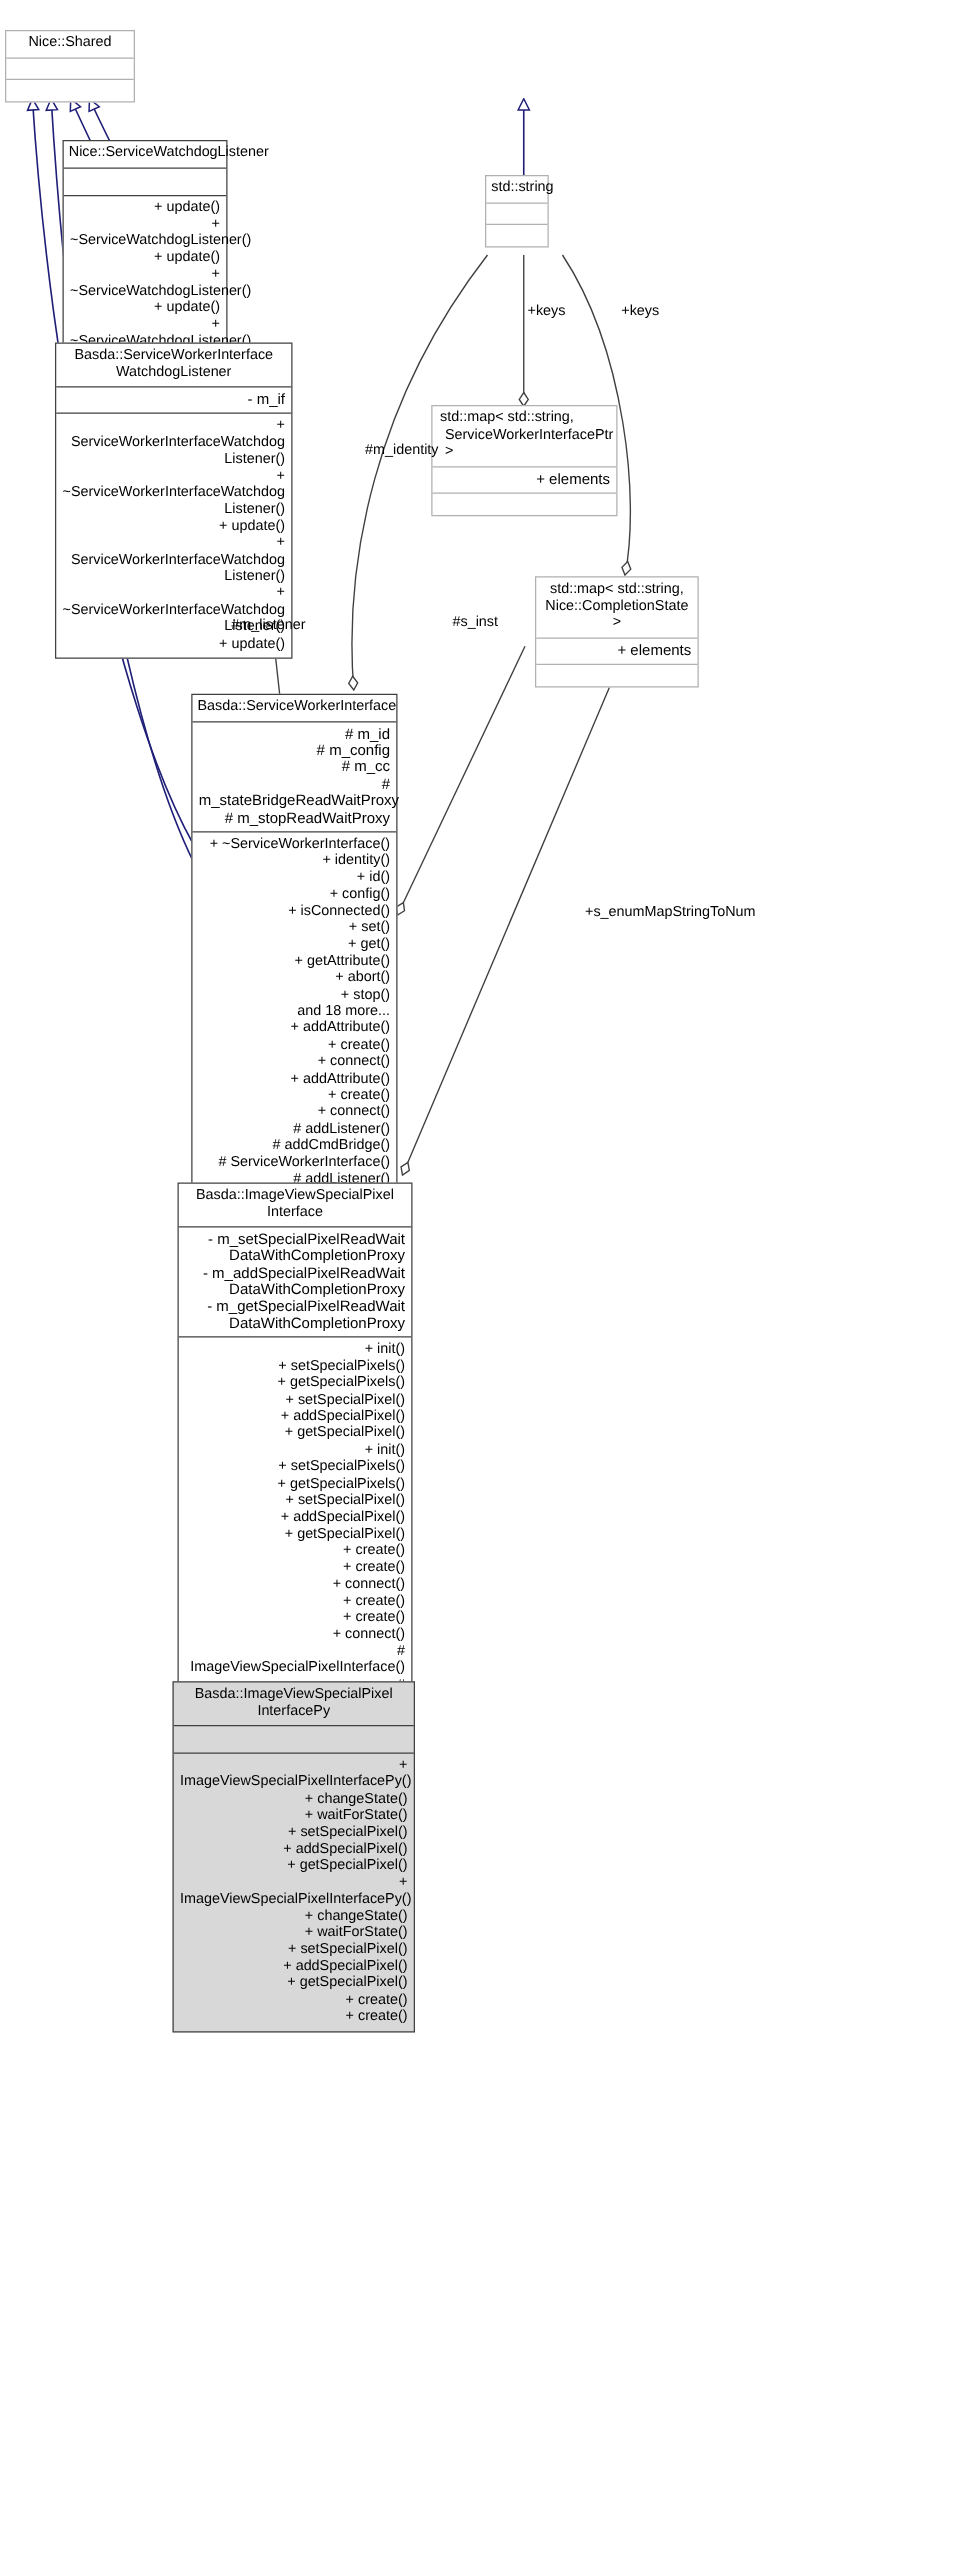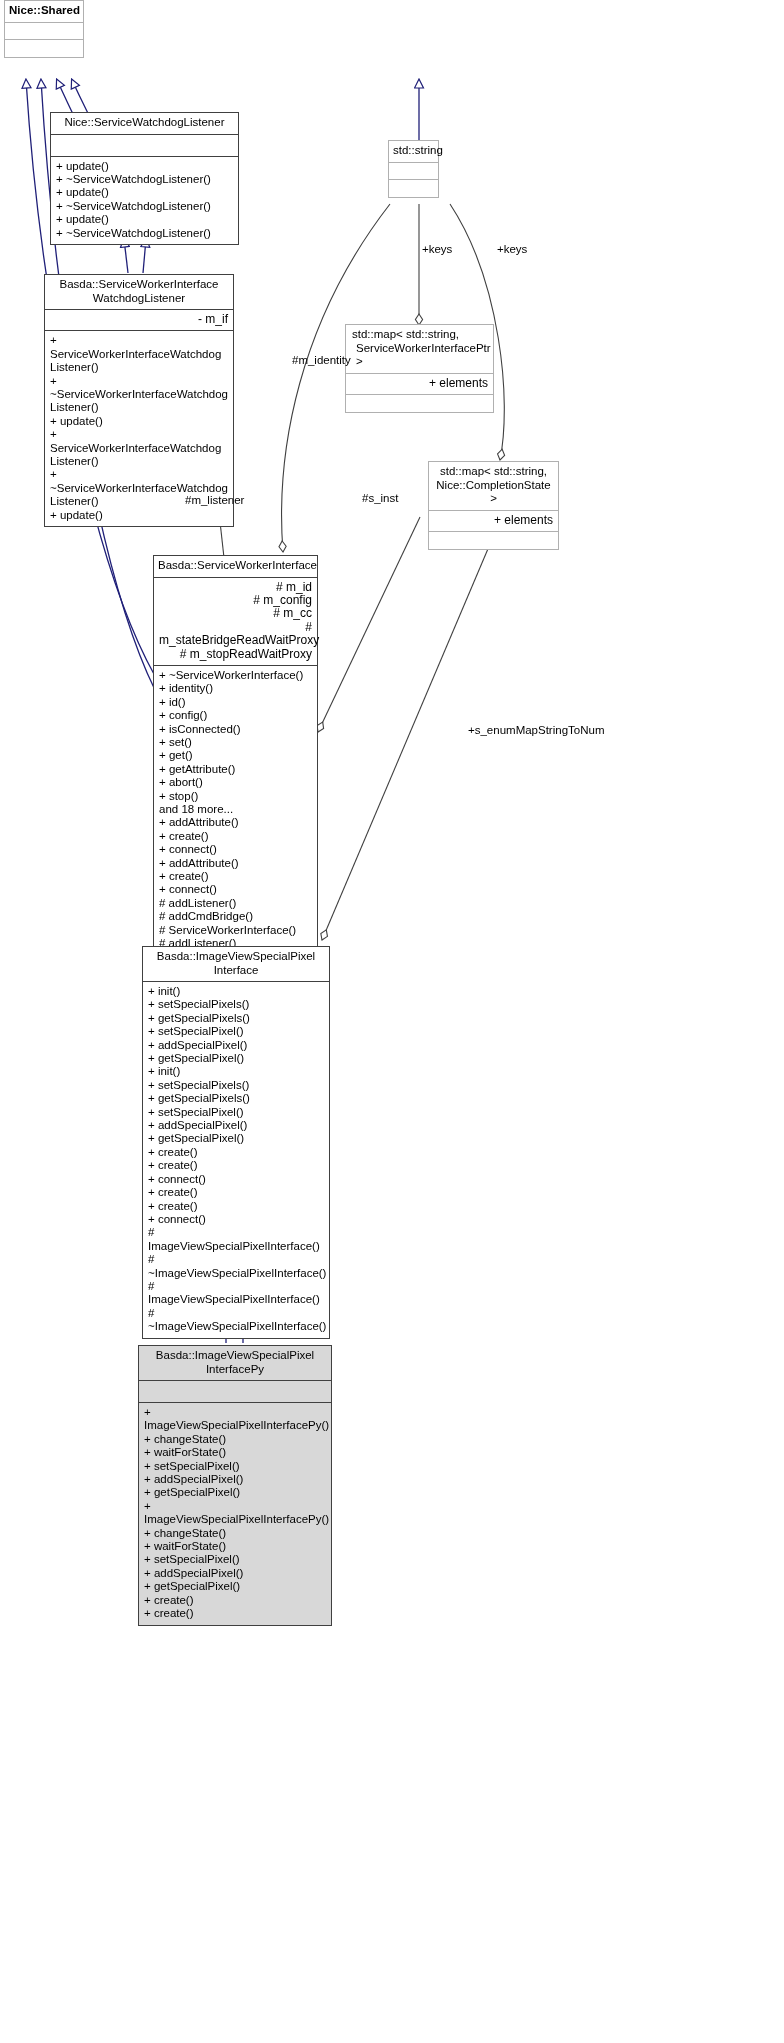--- a/index.html
+++ b/index.html
@@ -26,21 +26,21 @@
 
   .nattr{
     font-size:12px;line-height:13.4px;padding:3px 5px 4px 5px;
     text-align:right;
   }
   .grey > .nattr{border-bottom:1px solid #b0b0b0;}
   .dark  > .nattr{border-bottom:1px solid #404040;}
 
   .nops{
     font-size:11.5px;line-height:13.4px;padding:3px 5px 4px 5px;
-    text-align:left;
+    text-align:right;
   }
   .nattr .row, .nops .row{white-space:normal;}
 
   .emptycell{height:17px;}
   .emptycell2{height:22px;}
 
   .edgelabel{
     position:absolute;font-size:11.5px;line-height:13px;color:#000;
     background:transparent;white-space:nowrap;
   }
@@ -104,34 +104,34 @@
 
     <g stroke="#404040" fill="none" stroke-width="1.1">
       <path d="M493,537 L 322,940" marker-end="url(#hollowdia)"></path>
     </g>
 
     <g stroke="#404040" fill="none" stroke-width="1.1">
       <path d="M212,449 L 241,712" marker-end="url(#hollowdia)"></path>
     </g>
   </svg>
 
-  <div class="node grey" style="left:4px;top:0;width:80px;font-weight:bold;">
+  <div class="node grey" style="left:4px;top:24px;width:104px;">
     <div class="ncell ntitle">Nice::Shared</div>
     <div class="ncell nattr emptycell"></div>
     <div class="ncell nops emptycell"></div>
   </div>
 
 
   <div class="node grey" style="left:388px;top:140px;width:51px;">
     <div class="ncell ntitle">std::string</div>
     <div class="ncell nattr emptycell"></div>
     <div class="ncell nops emptycell"></div>
   </div>
 
-  <div class="node dark" style="left:50px;top:112px;width:189px;">
+  <div class="node dark" style="left:50px;top:112px;width:132px;">
     <div class="ncell ntitle">Nice::ServiceWatchdogListener</div>
     <div class="ncell nattr emptycell2"></div>
     <div class="ncell nops">
       <div class="row">+ update()</div>
       <div class="row">+ ~ServiceWatchdogListener()</div>
       <div class="row">+ update()</div>
       <div class="row">+ ~ServiceWatchdogListener()</div>
       <div class="row">+ update()</div>
       <div class="row">+ ~ServiceWatchdogListener()</div>
     </div>
@@ -211,20 +211,25 @@
       <div class="row"># addCmdBridge()</div>
       <div class="row"># ServiceWorkerInterface()</div>
     </div>
   </div>
 
   <div class="node dark" style="left:142px;top:946px;width:188px;">
     <div class="ncell ntitle">
       <div>Basda::ImageViewSpecialPixel</div>
       <div>Interface</div>
     </div>
+    <div class="ncell nattr">
+      <div class="row">- m_setSpecialPixelReadWait DataWithCompletionProxy</div>
+      <div class="row">- m_addSpecialPixelReadWait DataWithCompletionProxy</div>
+      <div class="row">- m_getSpecialPixelReadWait DataWithCompletionProxy</div>
+    </div>
     <div class="ncell nops">
       <div class="row">+ init()</div>
       <div class="row">+ setSpecialPixels()</div>
       <div class="row">+ getSpecialPixels()</div>
       <div class="row">+ setSpecialPixel()</div>
       <div class="row">+ addSpecialPixel()</div>
       <div class="row">+ getSpecialPixel()</div>
       <div class="row">+ init()</div>
       <div class="row">+ setSpecialPixels()</div>
       <div class="row">+ getSpecialPixels()</div>

